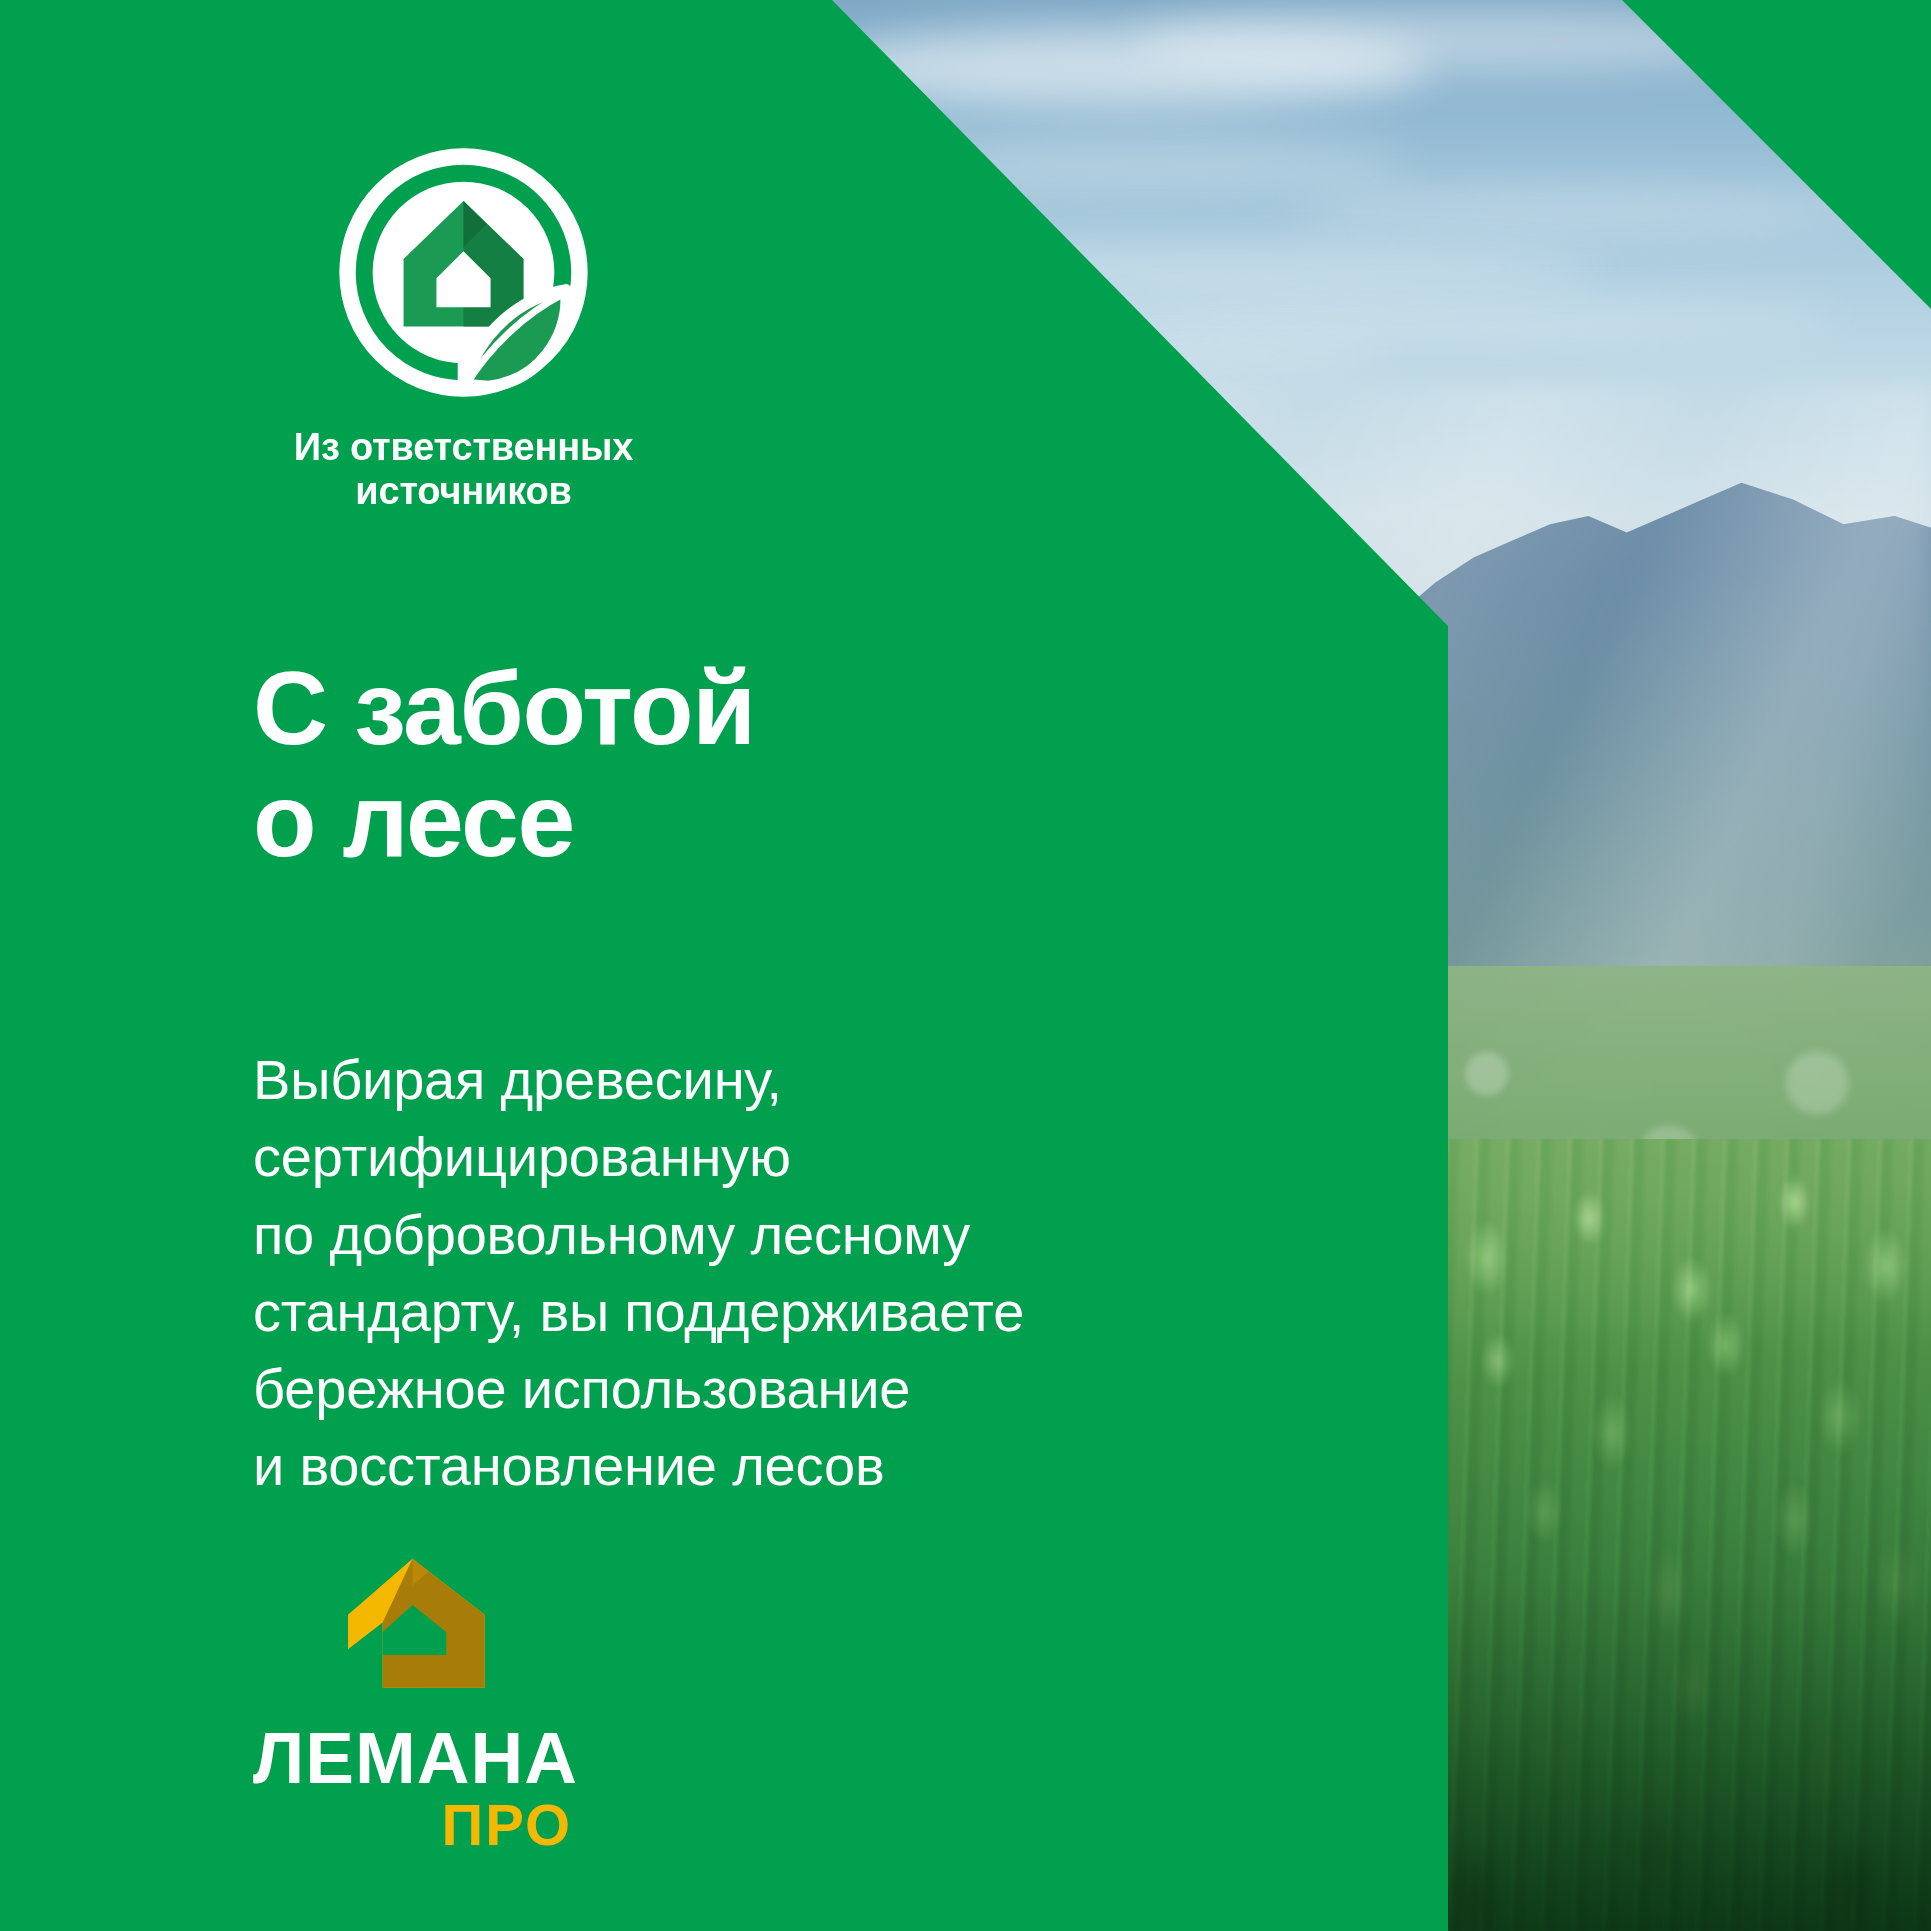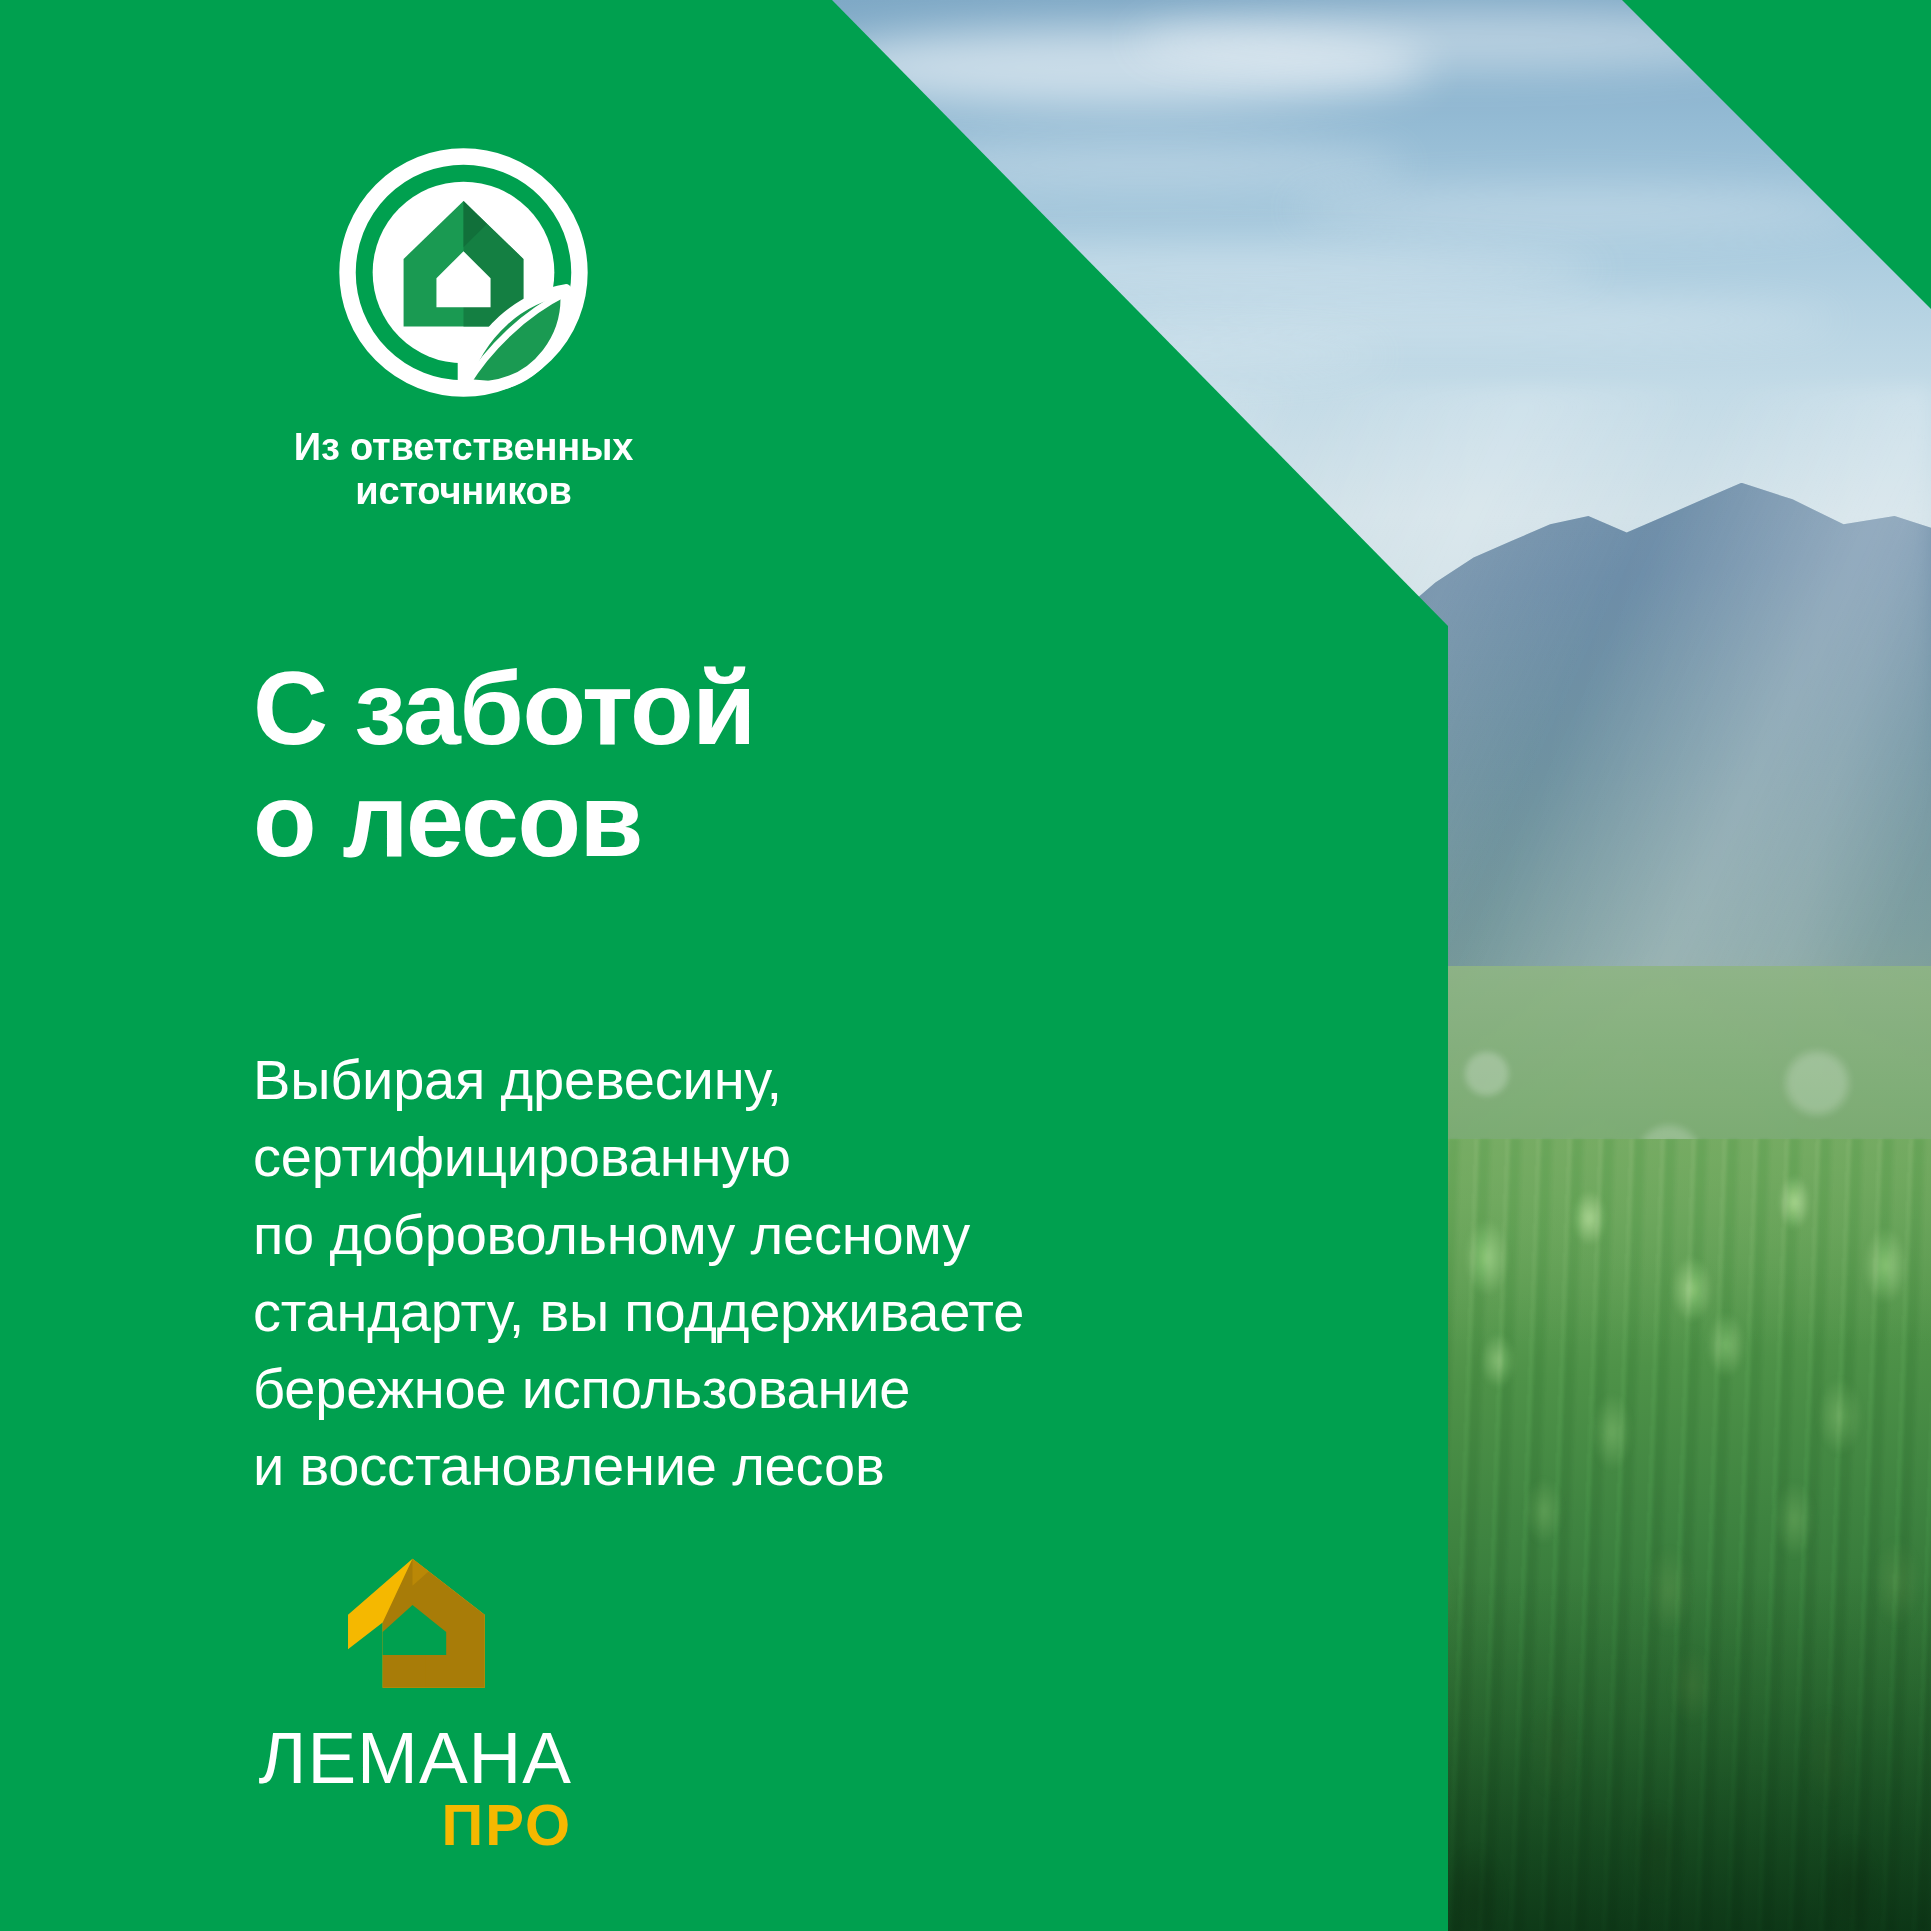--- a/index.html
+++ b/index.html
@@ -323,21 +323,21 @@
   .brand-house {
     width: 145px;
     height: 154px;
     margin: 0 auto;
   }
   .brand-house svg { display:block; width:100%; height:100%; }
   .brand-name {
     margin-top: 13.5px;
     text-align: right;
     color: #ffffff;
-    font-weight: 400;
+    font-weight: 700;
     font-size: 73px;
     line-height: .95;
     letter-spacing: 1px;
   }
   .brand-sub {
     text-align: right;
     color: #F5B800;
     font-weight: 700;
     font-size: 58px;
     line-height: 1;
@@ -400,21 +400,21 @@
           <path d="M137 250 C160 212 198 176 238 156" fill="none" stroke="#ffffff" stroke-width="7" stroke-linecap="round"></path>
 
           <path d="M134 214 L134 252" stroke="#ffffff" stroke-width="12" stroke-linecap="round"></path>
         </svg>
       </div>
       <div class="cert-caption">Из ответственных
 источников</div>
     </div>
 
     <div class="headline">С заботой
-о лесов</div>
+о лесе</div>
 
     <div class="body-copy">Выбирая древесину,
 сертифицированную
 по добровольному лесному
 стандарту, вы поддерживаете
 бережное использование
 и восстановление лесов</div>
 
     <div class="brand">
       <div class="brand-house">

